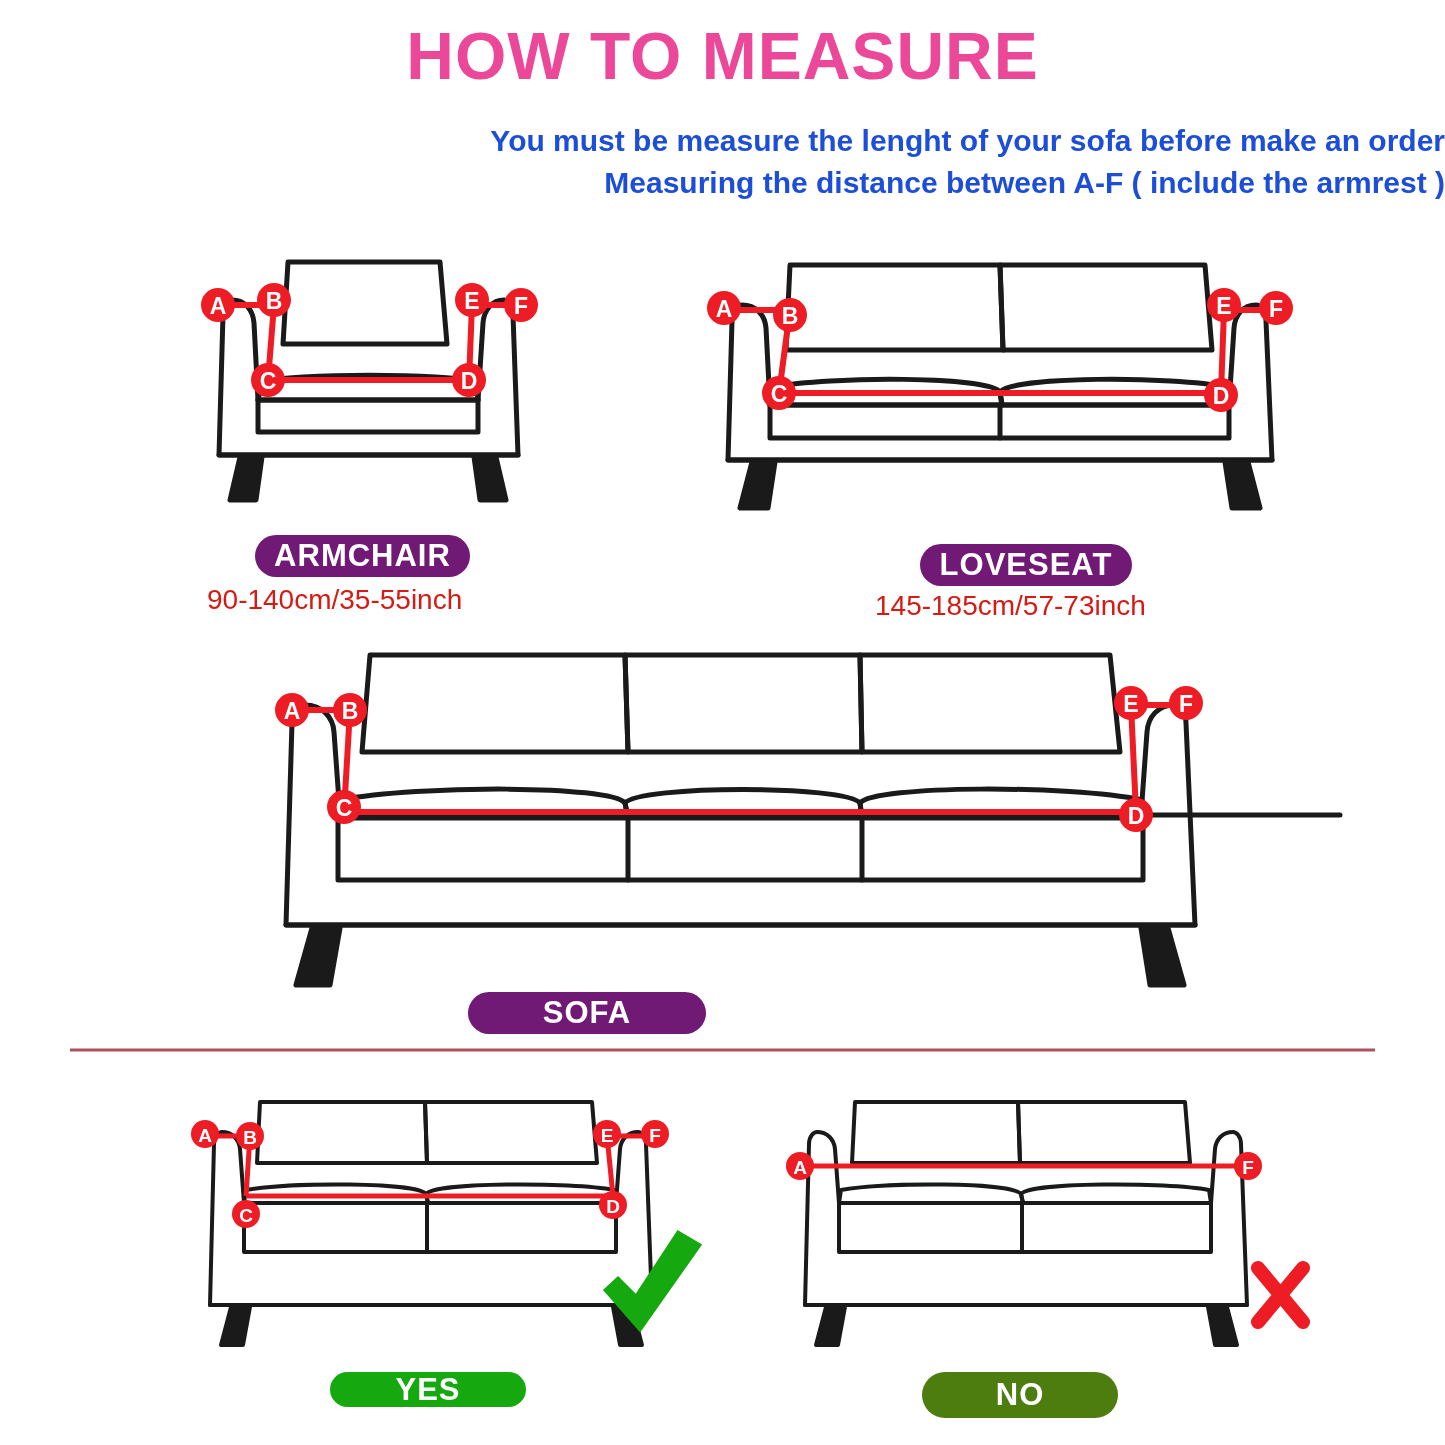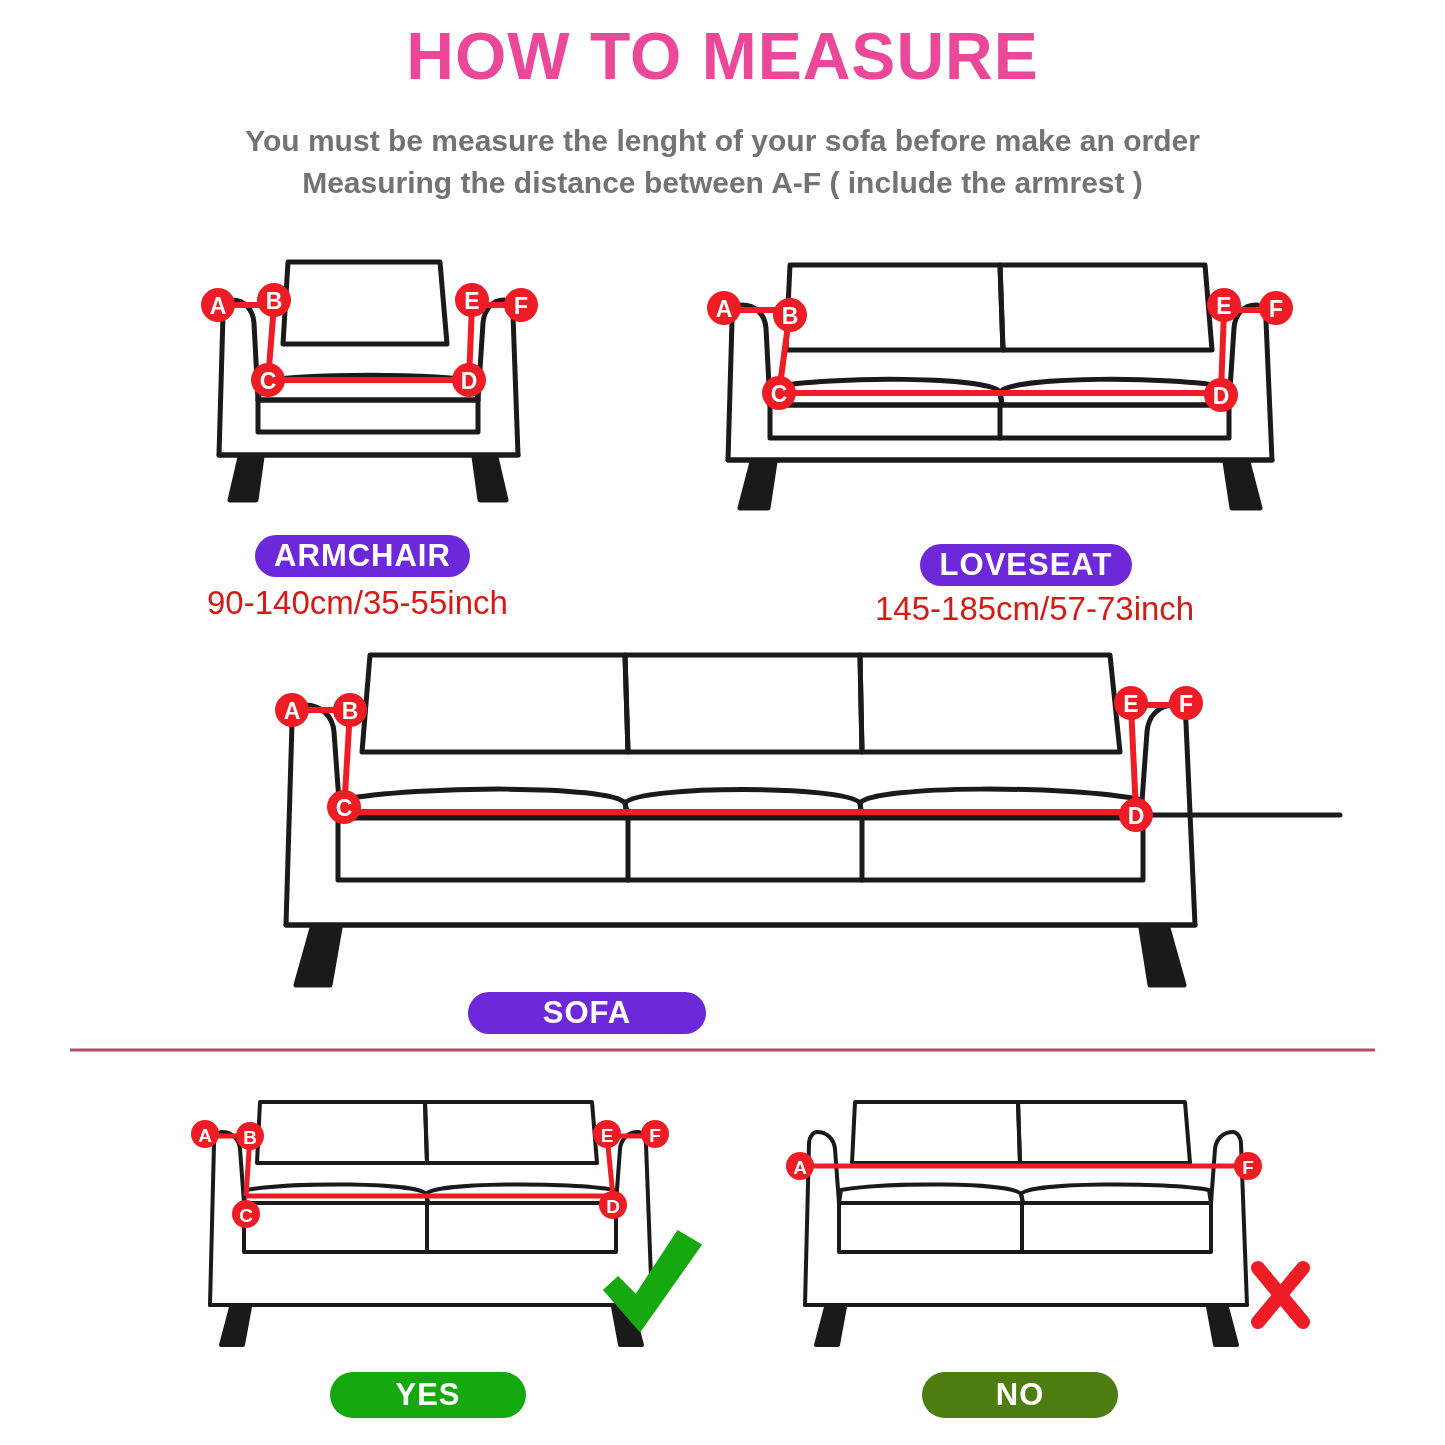--- a/index.html
+++ b/index.html
@@ -29,22 +29,22 @@
     font-size: 66px;
     font-weight: bold;
     letter-spacing: 1px;
     font-family: "Liberation Sans", sans-serif;
   }
   .subtitle {
     position: absolute;
     top: 120px;
     left: 0;
     width: 100%;
-    text-align: center;
-    color: #737373;
+    text-align: right;
+    color: #1d4ed8;
     font-size: 30px;
     font-weight: bold;
     line-height: 42px;
   }
   .subtitle div { white-space: nowrap; }
 
   .svg-layer {
     position: absolute;
     top: 0; left: 0;
     width: 1445px;
@@ -56,28 +56,28 @@
     border-radius: 24px;
     color: #ffffff;
     font-size: 31px;
     font-weight: bold;
     letter-spacing: 1px;
     display: flex;
     align-items: center;
     justify-content: center;
     text-align: center;
   }
-  .pill-grey { background: #6d28d9; }
+  .pill-grey { background: #701a75; }
   .pill-green { background: #16a80f; }
   .pill-red { background: #4d7c0f; }
 
   .dimtext {
     position: absolute;
     color: #d61a14;
-    font-size: 33px;
+    font-size: 28px;
     font-weight: normal;
     white-space: nowrap;
     font-family: "Liberation Sans", sans-serif;
   }
 </style>
 </head>
 <body>
 
 <div class="page">
 
@@ -280,21 +280,21 @@
 
   <div class="pill pill-grey" style="left:920px; top:544px; width:212px; height:42px;">
     <span>LOVESEAT</span>
   </div>
   <div class="dimtext" style="left:875px; top:590px;">145-185cm/57-73inch</div>
 
   <div class="pill pill-grey" style="left:468px; top:992px; width:238px; height:42px;">
     <span>SOFA</span>
   </div>
 
-  <div class="pill pill-green" style="left:330px; top:1372px; width:196px; height:46px;">
+  <div class="pill pill-green" style="left:330px; top:1372px; width:196px; height:35px;">
     <span>YES</span>
   </div>
 
   <div class="pill pill-red" style="left:922px; top:1372px; width:196px; height:46px;">
     <span>NO</span>
   </div>
 
 </div>
 
 </body></html>

